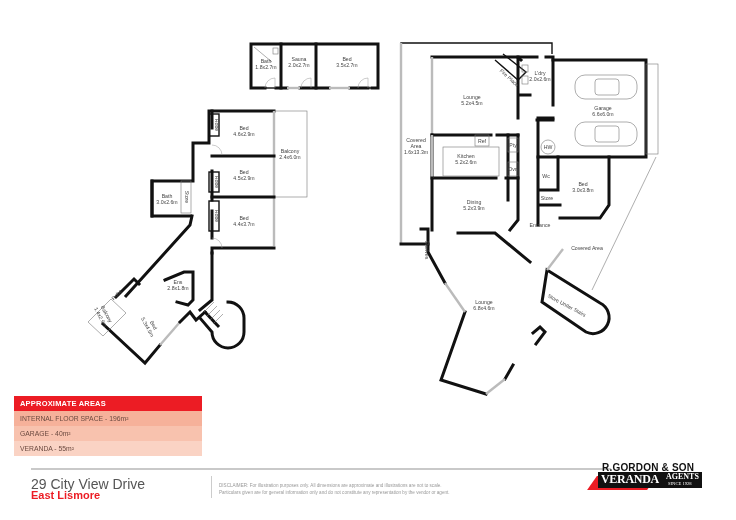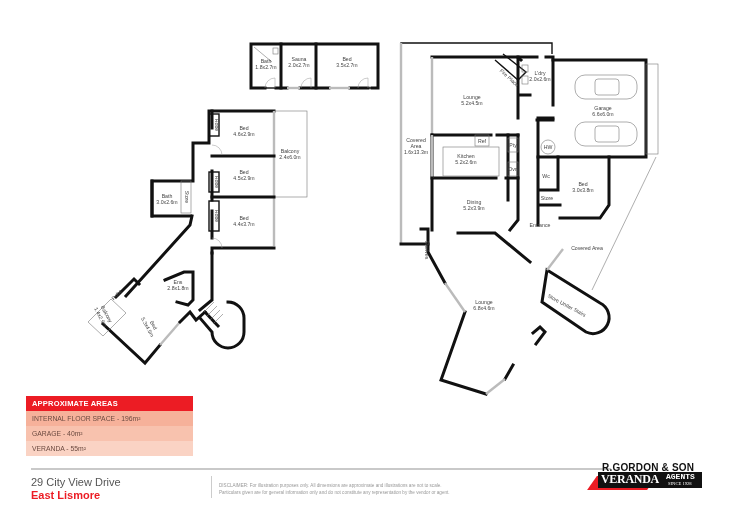--- a/index.html
+++ b/index.html
@@ -4,37 +4,37 @@
 <style>
   html, body { margin:0; padding:0; background:#ffffff; }
   body { width:736px; height:520px; position:relative; overflow:hidden; font-family:"Liberation Sans", sans-serif; }
   #plan { position:absolute; left:0; top:0; width:736px; height:520px; }
   .lbl { font-family:"Liberation Sans", sans-serif; font-size:5.2px; fill:#444; text-anchor:middle; }
   .w { stroke:#111; stroke-width:3; fill:none; stroke-linecap:square; }
   .wt { stroke:#111; stroke-width:1.4; fill:none; }
   .win { stroke:#bbb; stroke-width:2.4; fill:none; }
   .thin { stroke:#777; stroke-width:0.6; fill:none; }
   .door { stroke:#999; stroke-width:0.5; fill:none; }
-  .areas { position:absolute; left:26px; top:396px; width:167px; }
+  .areas { position:absolute; left:14px; top:396px; width:188px; }
   .areas .hdr { background:#ec1c24; color:#fff; font-weight:bold; font-size:7.5px; height:15px; line-height:15px; padding-left:6px; letter-spacing:0.2px; }
   .areas .row { color:#6b4a40; font-size:6.8px; height:15px; line-height:15px; padding-left:6px; }
   .areas .r1 { background:#f6b19a; }
   .areas .r2 { background:#f8c2ae; }
   .areas .r3 { background:#fad3c4; }
   .hr { position:absolute; left:31px; top:468px; width:580px; height:2px; background:#c9c9c9; }
-  .addr1 { position:absolute; left:31px; top:476px; font-size:11px; color:#555; }
+  .addr1 { position:absolute; left:31px; top:476px; font-size:14px; color:#555; }
   .addr2 { position:absolute; left:31px; top:489px; font-size:11px; color:#ec1c24; font-weight:bold;text-align:center; }
   .vsep { position:absolute; left:211px; top:476px; width:1px; height:22px; background:#ccc; }
   .disc { position:absolute; left:219px; top:482px; font-size:4.6px; color:#999; line-height:7px; }
   .logo { position:absolute; left:592px; top:462px; width:116px; height:30px; }
   .logo .top { position:absolute; left:10px; top:0; font-size:10px; font-weight:bold; color:#111; letter-spacing:0.2px;text-align:right; }
   .logo .box { position:absolute; left:6px; top:10px; width:104px; height:16px; background:#111; }
   .logo .swoosh { position:absolute; left:0; top:14px; width:60px; height:14px; background:#ec1c24; transform:skewX(-35deg); }
   .logo .prop { position:absolute; left:9px; top:10px; font-family:"Liberation Serif", serif; font-size:12px; font-weight:bold; color:#fff; letter-spacing:-0.3px; }
-  .logo .agents { position:absolute; left:74px; top:10px; font-family:Liberation Mono, monospace; font-size:8px; font-weight:bold; color:#fff; }
+  .logo .agents { position:absolute; left:74px; top:10px; font-family:Liberation Serif, serif; font-size:8px; font-weight:bold; color:#fff; }
   .logo .since { position:absolute; left:76px; top:19px; font-family:"Liberation Serif", serif; font-size:4.6px; color:#fff; }
 </style>
 </head>
 <body>
 
 <svg id="plan" viewBox="0 0 736 520">
 
   <g>
     <rect x="251" y="44" width="127" height="44" class="wt"></rect>
     <path class="w" d="M251,44 H378 V88 M251,44 V88 H265 M276,88 H287 M300,88 H329 M350,88 H368 M378,88 H372"></path>

